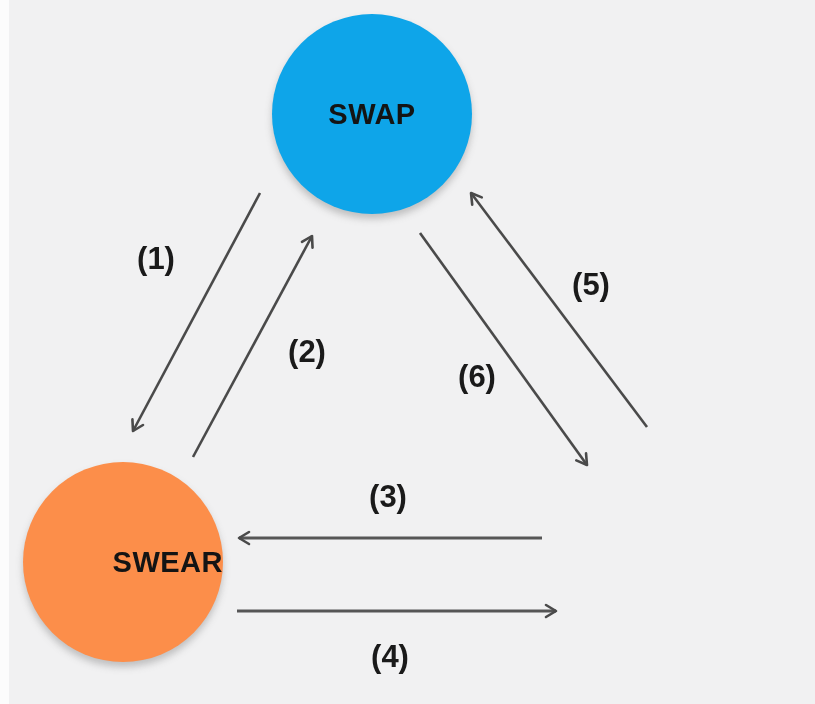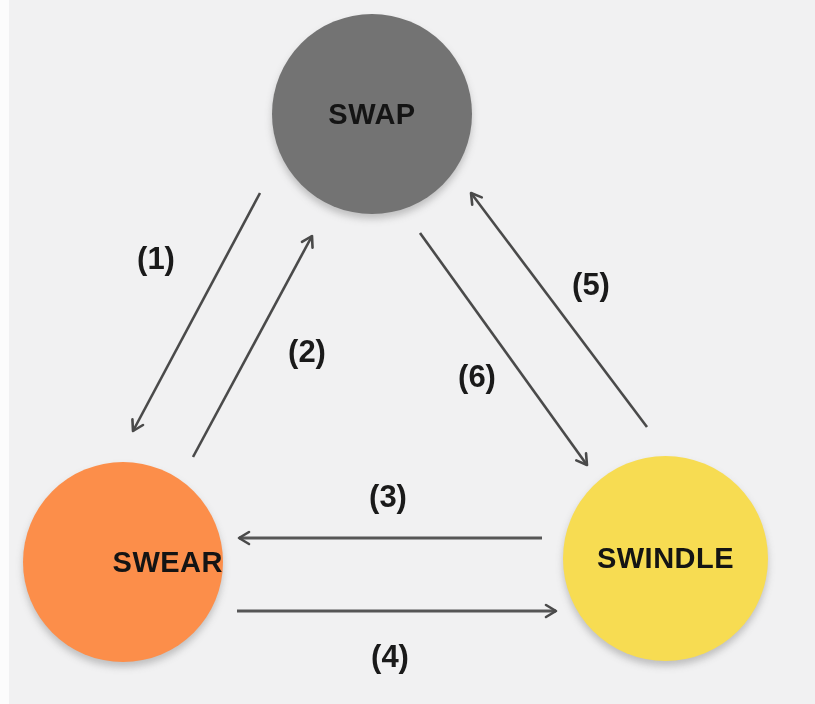--- a/index.html
+++ b/index.html
@@ -58,28 +58,25 @@
   .el-4 { left: 390px; top: 657px; }
   .el-5 { left: 591px; top: 285px; }
   .el-6 { left: 477px; top: 377px; }
 </style>
 </head>
 <body>
 
 <div class="canvas">
   <div class="left-strip"></div>
 
-  <div class="node node-swap" style="background-color: #737373;">
+  <div class="node node-swap" style="background-color: #0ea5e9;">
     <span class="node-label">SWAP</span>
   </div>
   <div class="node node-swear" style="background-color: rgb(252, 142, 74); justify-content: flex-end;">
     <span class="node-label">SWEAR</span>
-  </div>
-  <div class="node node-swindle" style="background-color: rgb(247, 220, 82);">
-    <span class="node-label">SWINDLE</span>
   </div>
 
   <svg class="arrows-layer" width="815" height="704" viewBox="0 0 815 704">
     <defs>
       <marker id="ah" viewBox="0 0 18 18" markerWidth="18" markerHeight="18" refX="13" refY="9" orient="auto" markerUnits="userSpaceOnUse">
         <path d="M3,3 L13,9 L3,15" fill="none" stroke="#4a4a4a" stroke-width="2.6" stroke-linecap="round" stroke-linejoin="round"></path>
       </marker>
     </defs>
     <line x1="260" y1="193" x2="133" y2="431" stroke="#4a4a4a" stroke-width="2.6" marker-end="url(#ah)"></line>
     <line x1="193" y1="457" x2="312" y2="236" stroke="#4a4a4a" stroke-width="2.6" marker-end="url(#ah)"></line>

